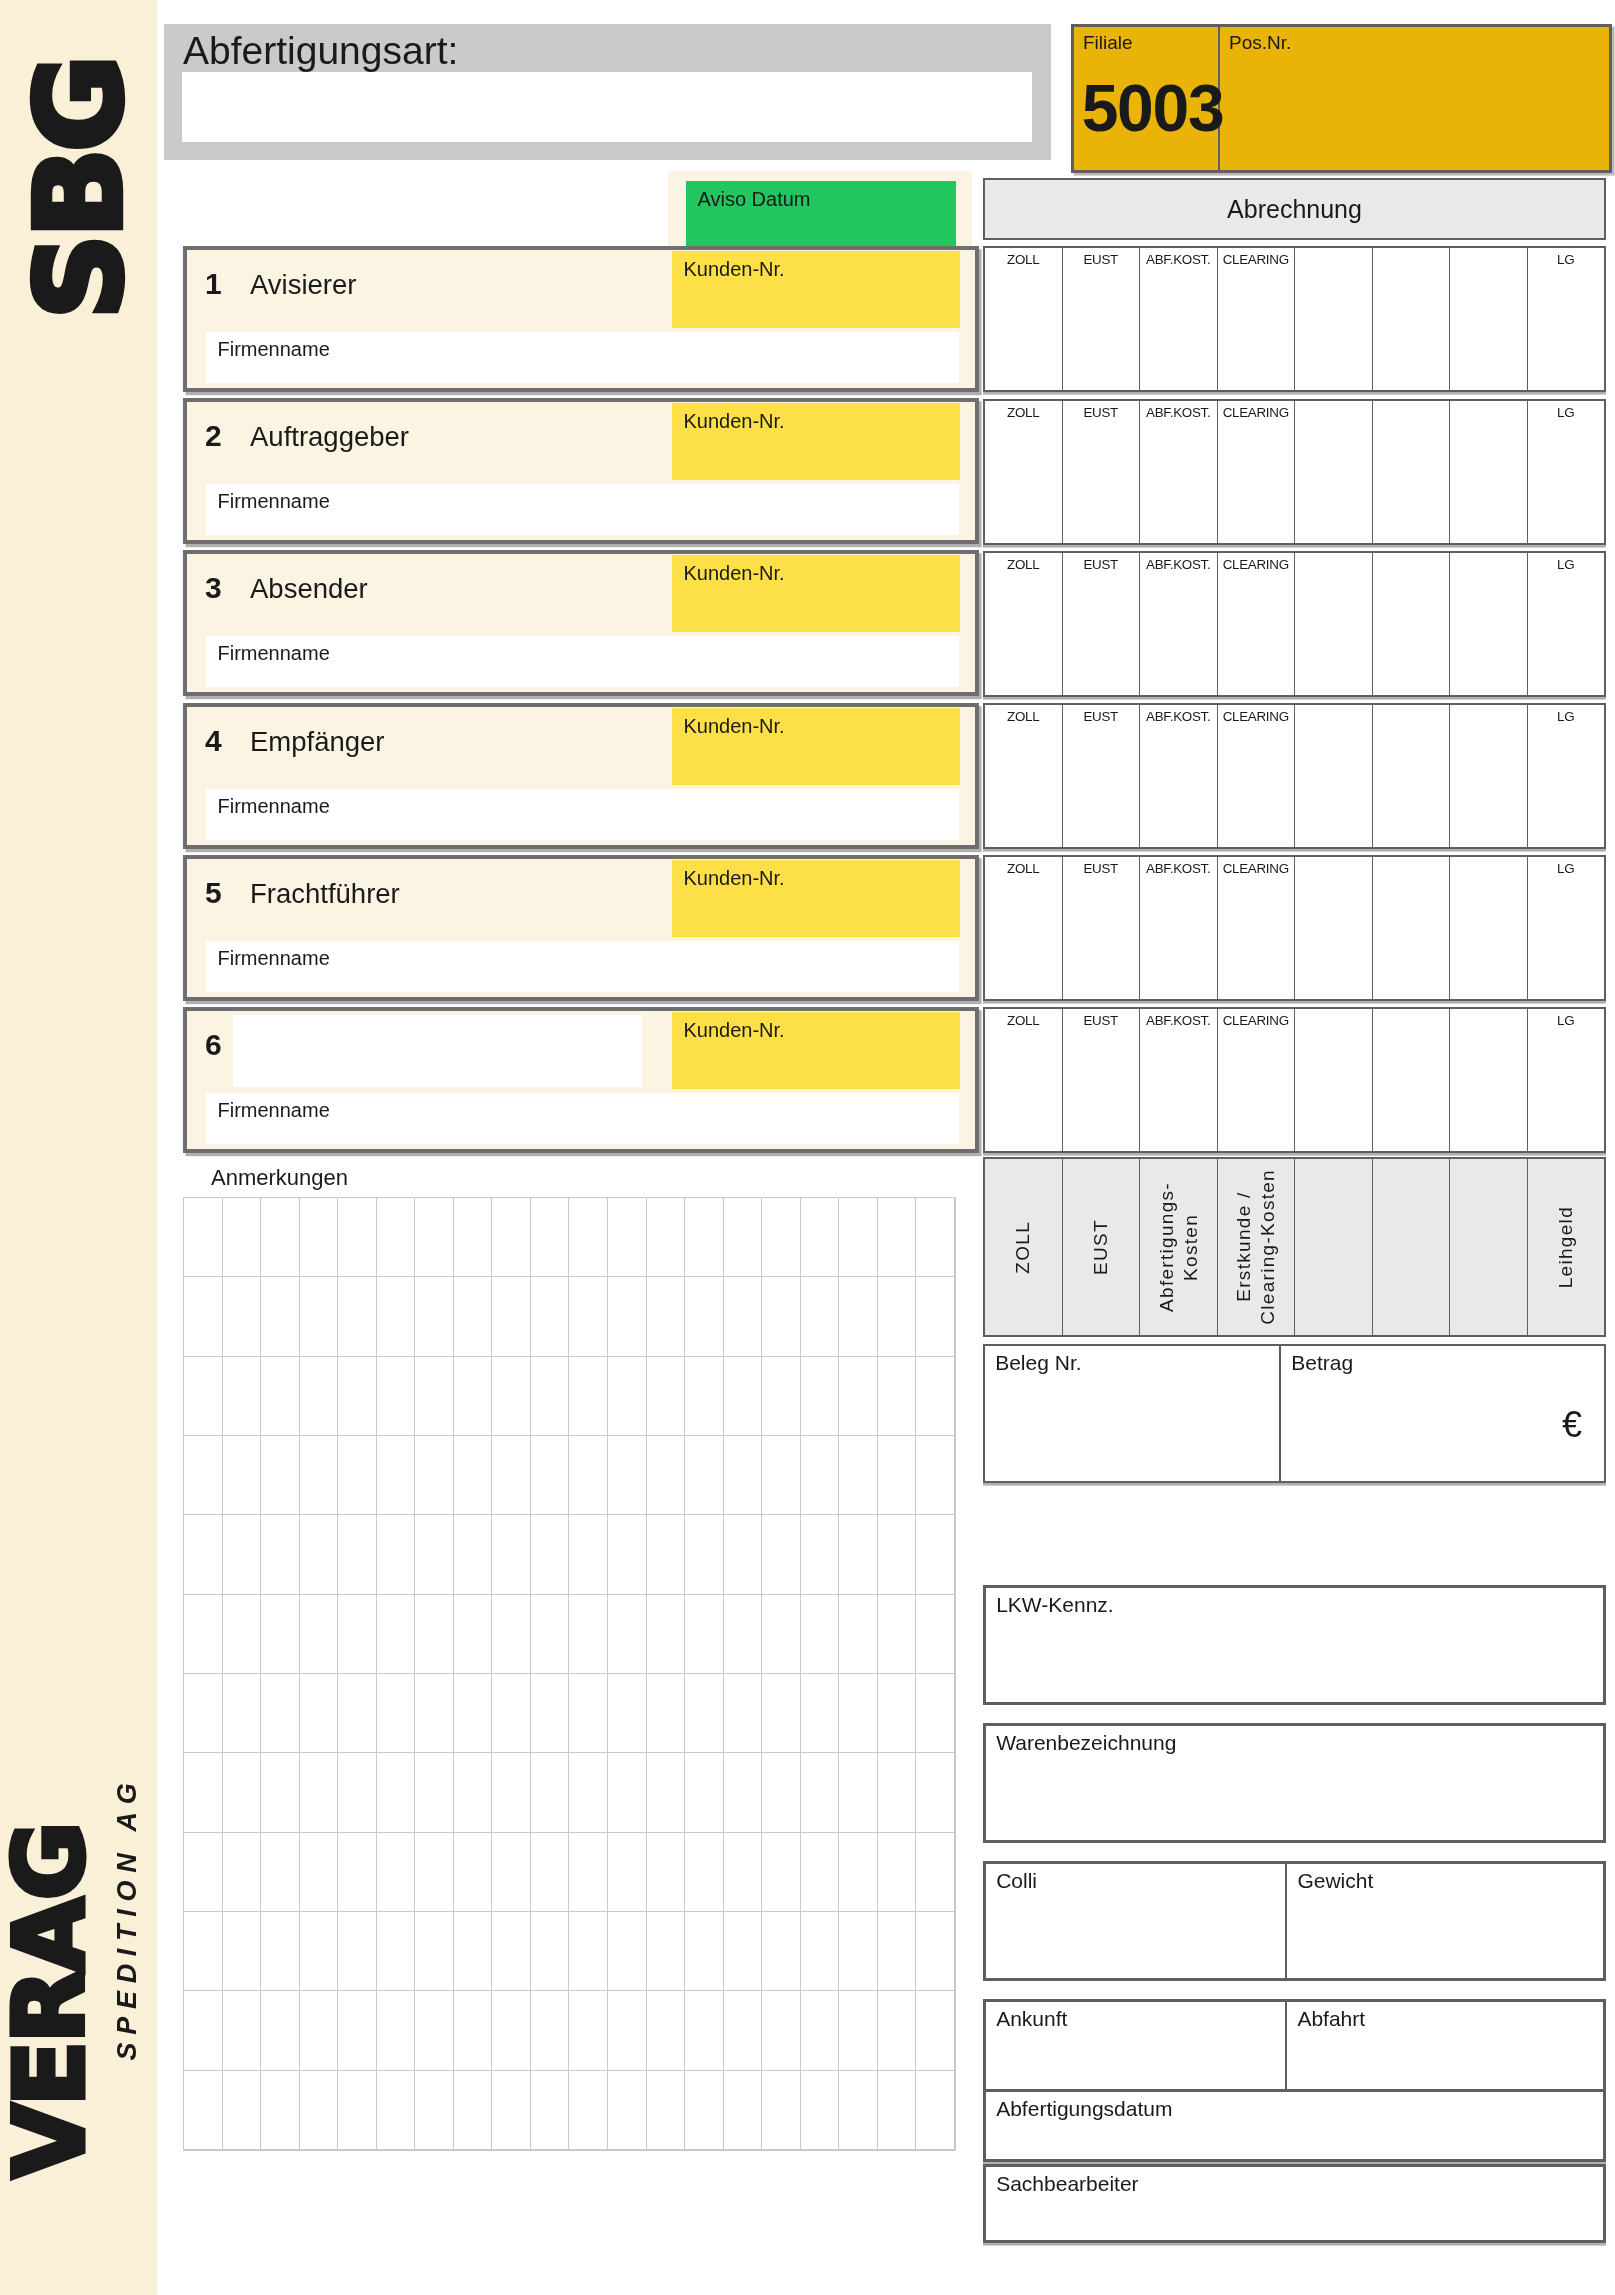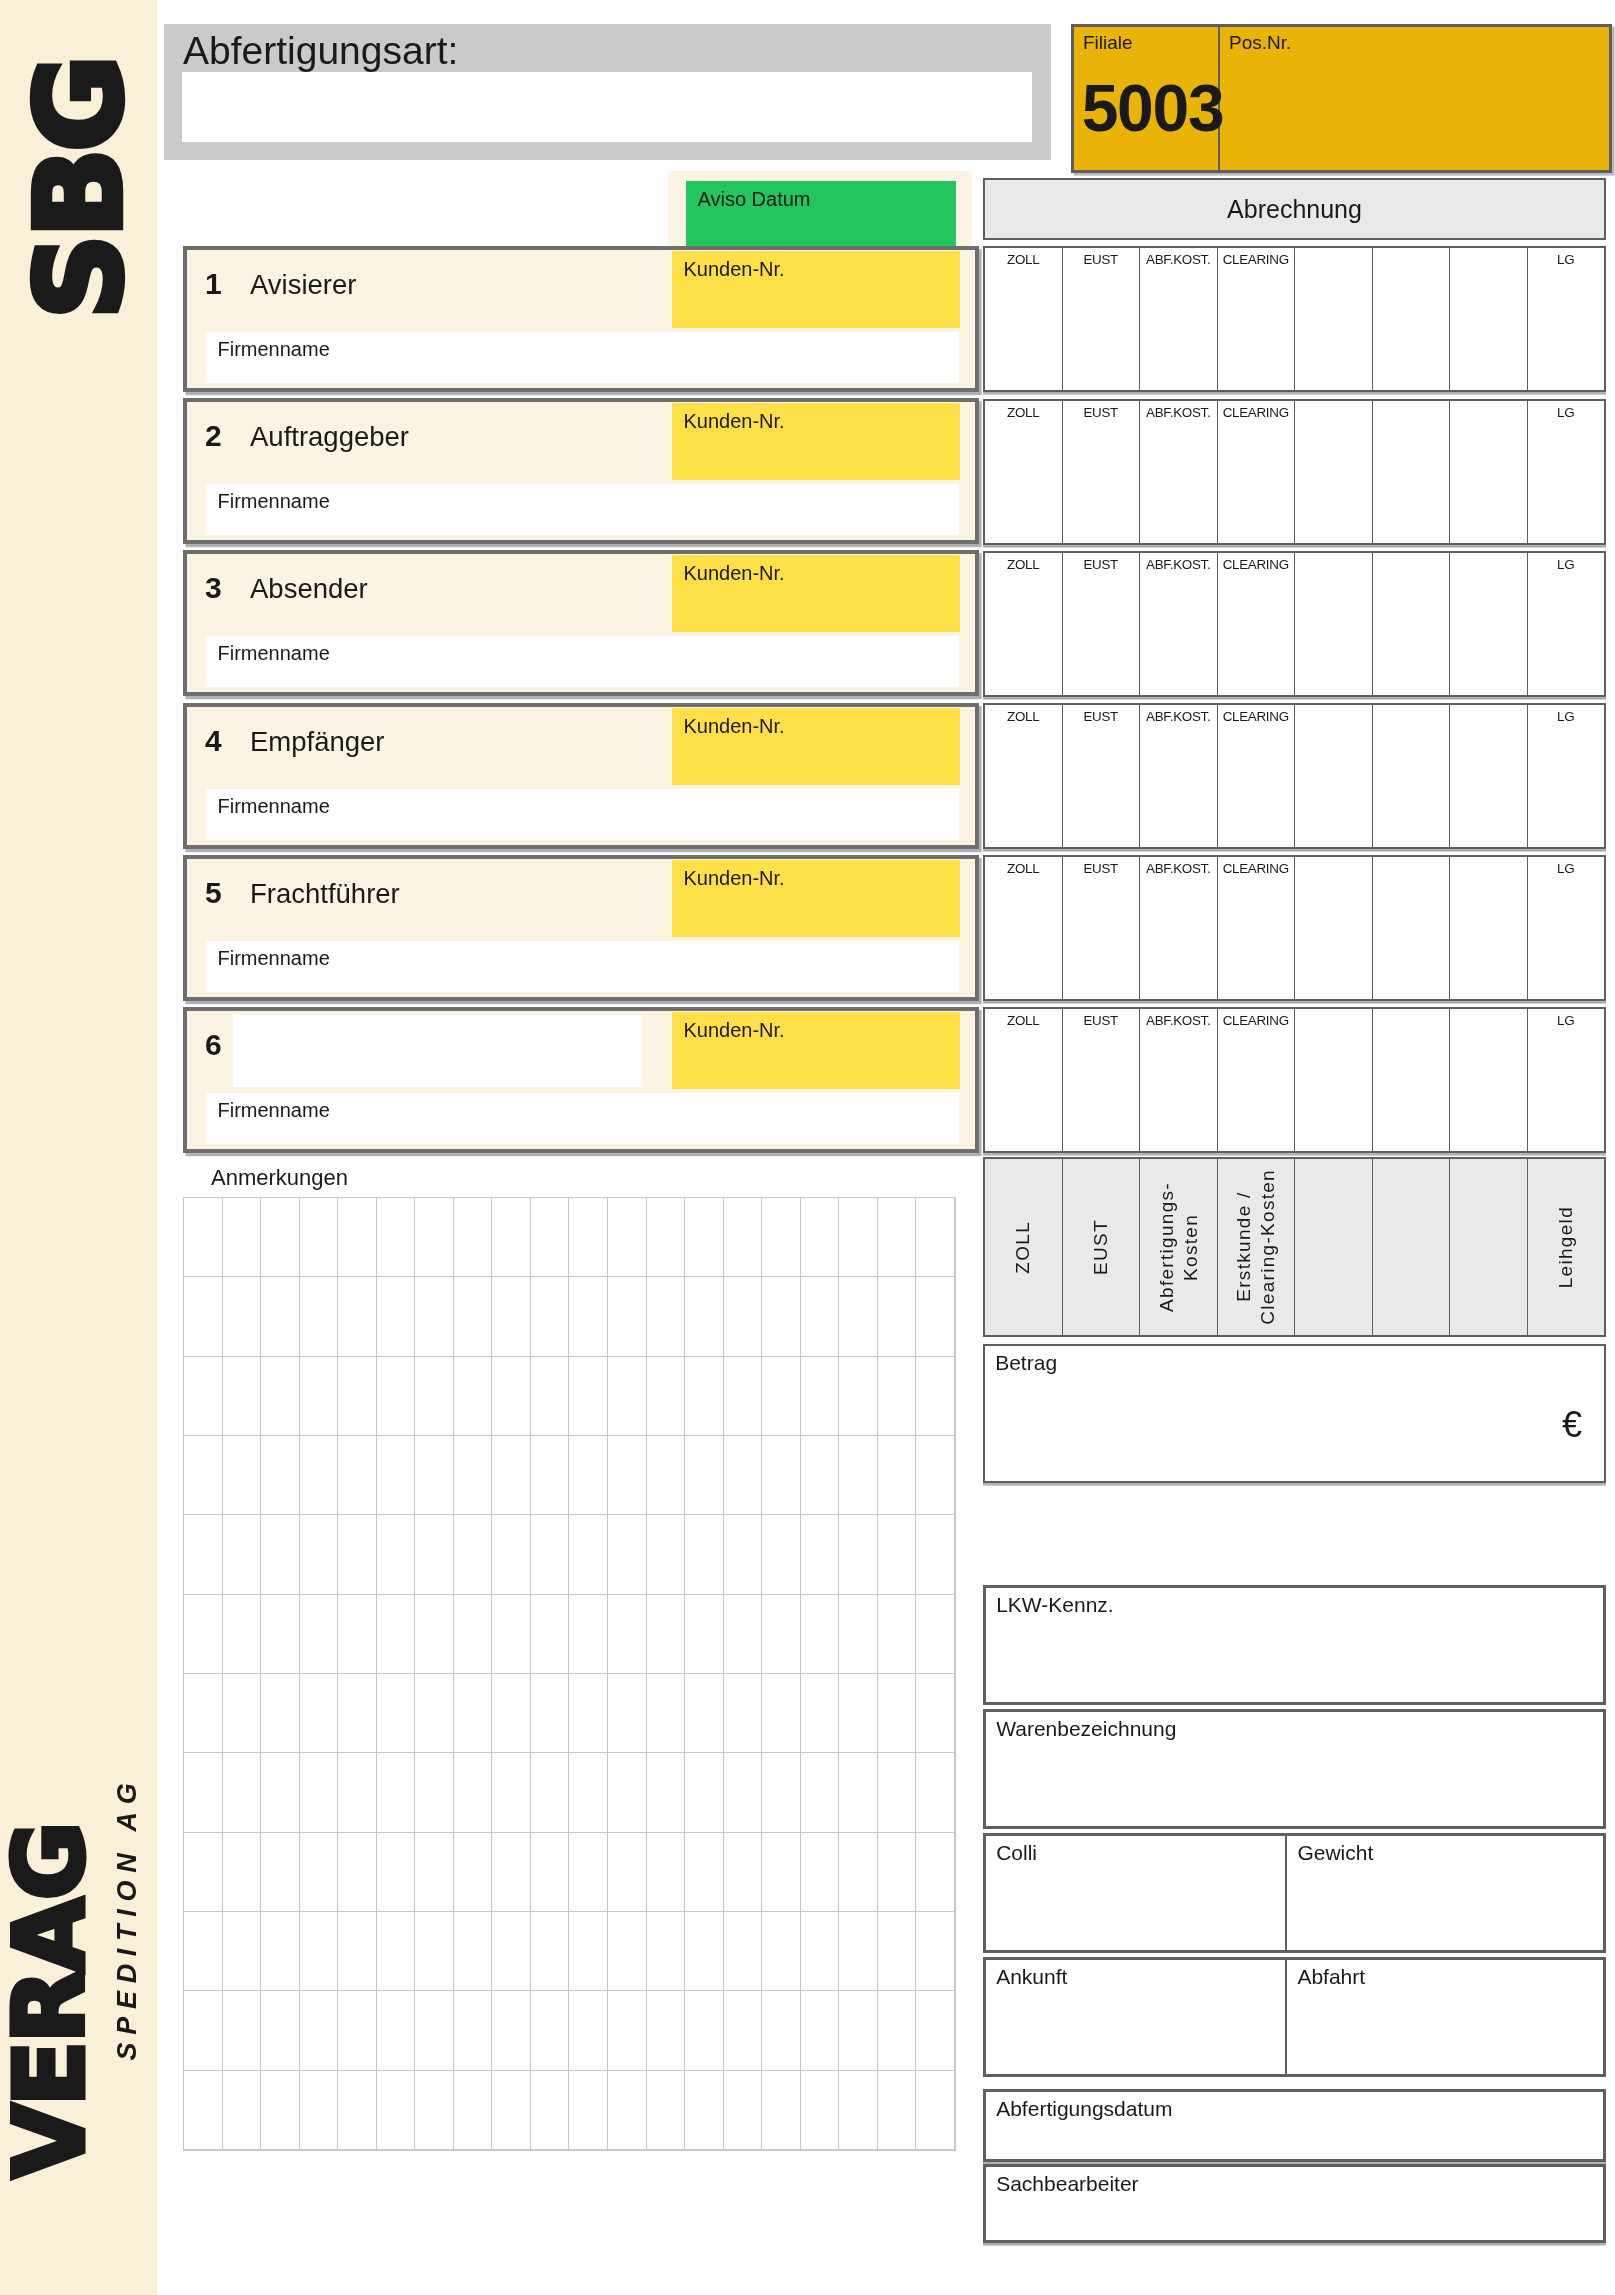--- a/index.html
+++ b/index.html
@@ -90,21 +90,21 @@
   .anm-label{position:absolute;left:211px;top:1165px;font-size:22px;}
   .anm-grid{
     position:absolute;left:183px;top:1197px;width:771px;height:952px;
     display:grid;grid-template-columns:repeat(20,1fr);grid-template-rows:repeat(12,1fr);
     border:1.9px solid var(--grid-line);background:#fff;
   }
   .grid-cell{border-right:1.9px solid var(--grid-line);border-bottom:1.9px solid var(--grid-line);}
   
   .truck-block{position:absolute;left:983px;top:1585px;width:623px;}
   .t-row{
-    position:relative;width:100%;height:120px;background:#fff;margin-bottom:4px;
+    position:relative;width:100%;height:120px;background:#fff;margin-bottom:18px;
     border:3.2px solid var(--border-dark);box-sizing:border-box;
   }
   .t-split{display:flex;}
   .t-cell{width:48.5%;position:relative;border-right:2.6px solid var(--border-dark);height:100%;}
   .t-cell2{flex:1;position:relative;height:100%;}
   .box-label{position:absolute;left:10.2px;top:5.1px;font-size:21px;}
   .simple-box{
     position:absolute;left:983px;width:623px;background:#fff;
     border:3.2px solid var(--border-dark);box-sizing:border-box;box-shadow:0 2.6px 0 #b0b0b0;
   }
@@ -399,20 +399,23 @@
           <span class="rot-label"></span>
         </div>
         <div class="rot-cell">
           <span class="rot-label"></span>
         </div>
         <div class="rot-cell">
           <span class="rot-label">Leihgeld</span>
         </div>
       </div>
     <div class="beleg-row">
+      <div class="beleg-cell">
+        <span class="box-label">Beleg Nr.</span>
+      </div>
       <div class="betrag-cell">
         <span class="box-label">Betrag</span>
         <span class="euro-sign">€</span>
       </div>
     </div>
   </div>
 
   <div class="anm-label">Anmerkungen</div>
   <div class="anm-grid">
       <div class="grid-cell"></div>

